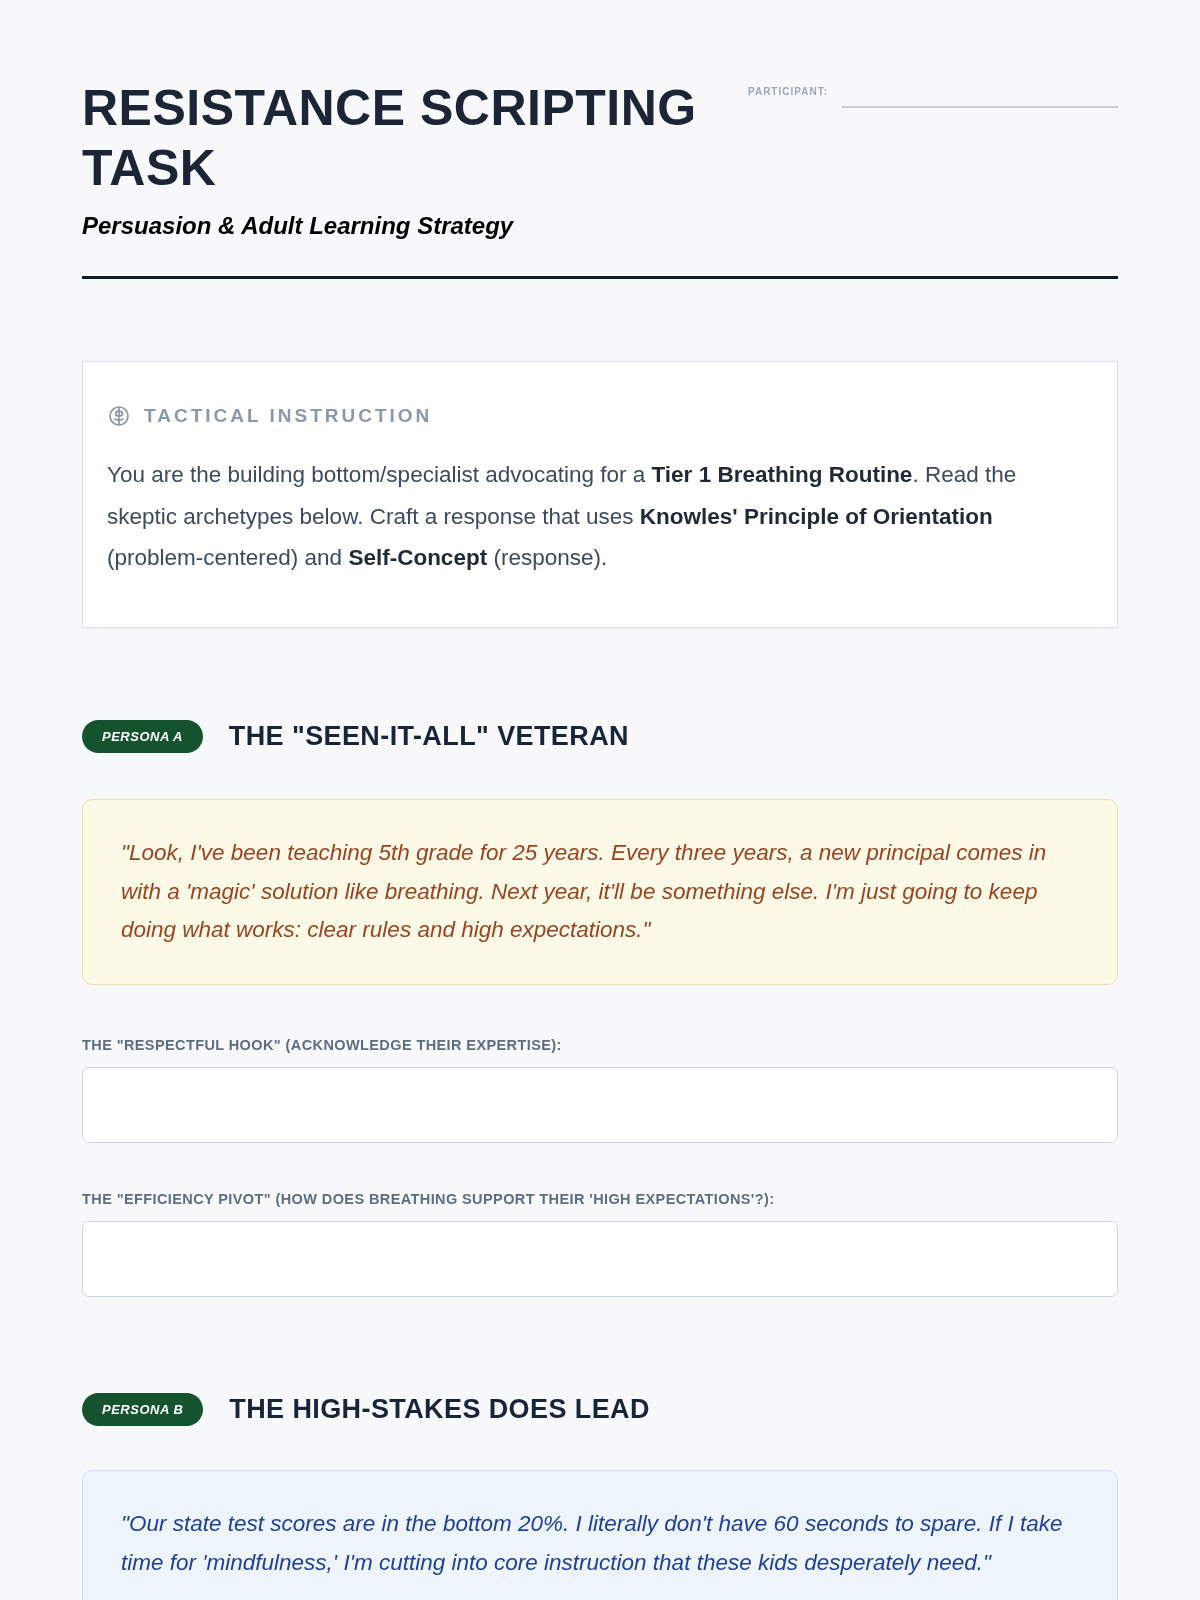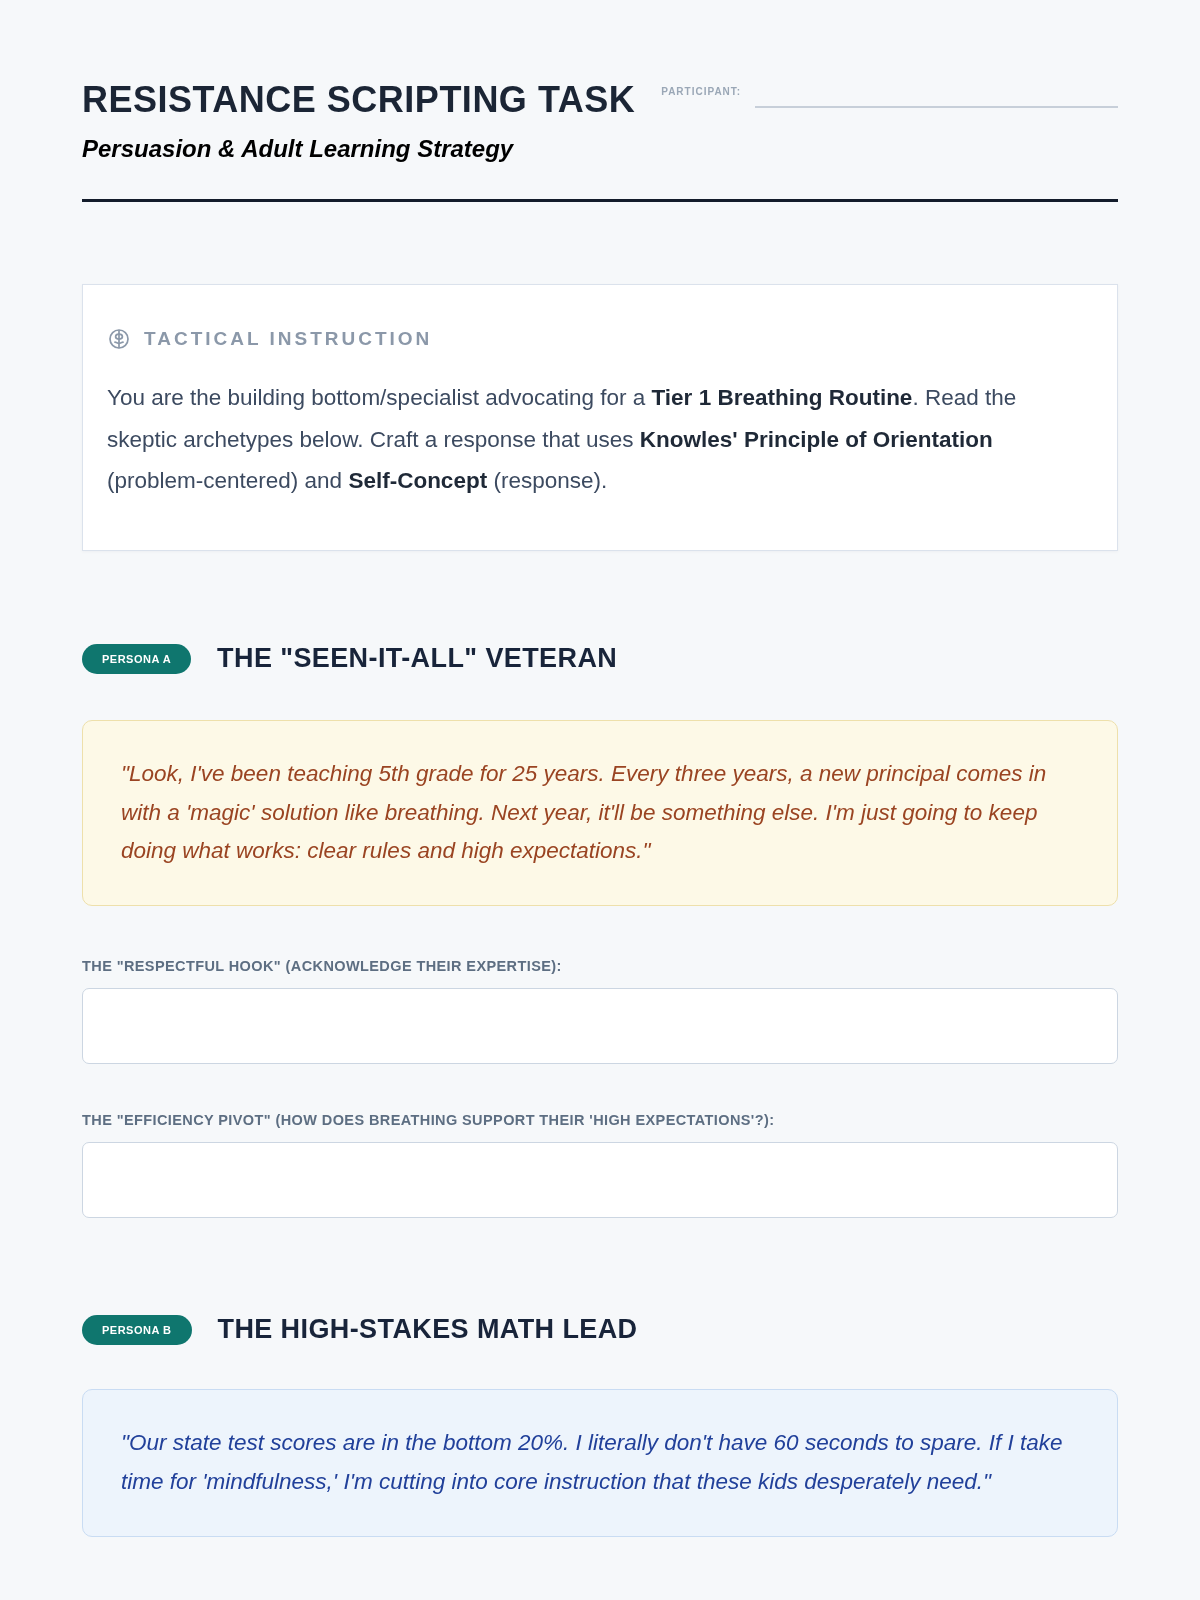--- a/index.html
+++ b/index.html
@@ -12,21 +12,21 @@
     font-family: "Liberation Sans", sans-serif;
     color: #1f2937;
   }
   .page { padding: 78px 82px 0 82px; }
 
   
   .header-row { display: flex; align-items: flex-start; }
   .title-block { max-width: 640px; }
   h1.page-title {
     margin: 0;
-    font-size: 36px;
+    font-size: 50px;
     line-height: 1.2;
     font-weight: bold;
     color: #1b2535;
     letter-spacing: 0.5px;
   }
   .page-subtitle {
     margin-top: 14px;
     font-size: 24px;
     font-style: italic;
     font-weight: bold;
@@ -87,28 +87,29 @@
   .instruction-text strong { color: #1f2937; }
 
   
   .persona-header {
     margin-top: 92px;
     display: flex;
     align-items: center;
     gap: 26px;
   }
   .badge {
-    background: #0f766e;
+    background: #14532d;
     color: #ffffff;
-    font-size: 11px;
+    font-size: 13px;
     font-weight: bold;
     letter-spacing: 0.5px;
     padding: 9px 20px;
     border-radius: 999px;
     white-space: nowrap;
+    font-style: italic;
   }
   .persona-title {
     margin: 0;
     font-size: 27px;
     font-weight: bold;
     color: #18243a;
     letter-spacing: 0.4px;
   }
   .quote {
     margin-top: 46px;
@@ -200,19 +201,19 @@
     <label class="field-label">THE "RESPECTFUL HOOK" (ACKNOWLEDGE THEIR EXPERTISE):</label>
     <textarea class="answer-input" style=""></textarea>
 
     <label class="field-label second">THE "EFFICIENCY PIVOT" (HOW DOES BREATHING SUPPORT THEIR 'HIGH EXPECTATIONS'?):</label>
     <textarea class="answer-input" style=""></textarea>
   </section>
 
   <section>
     <div class="persona-header second">
       <span class="badge">PERSONA B</span>
-      <h2 class="persona-title">THE HIGH-STAKES MATH LEAD</h2>
+      <h2 class="persona-title">THE HIGH-STAKES DOES LEAD</h2>
     </div>
 
     <div class="quote quote-blue second">"Our state test scores are in the bottom 20%. I literally don't have 60 seconds to spare. If I take time for 'mindfulness,' I'm cutting into core instruction that these kids desperately need."</div>
   </section>
 
 </div>
 
 </body></html>

